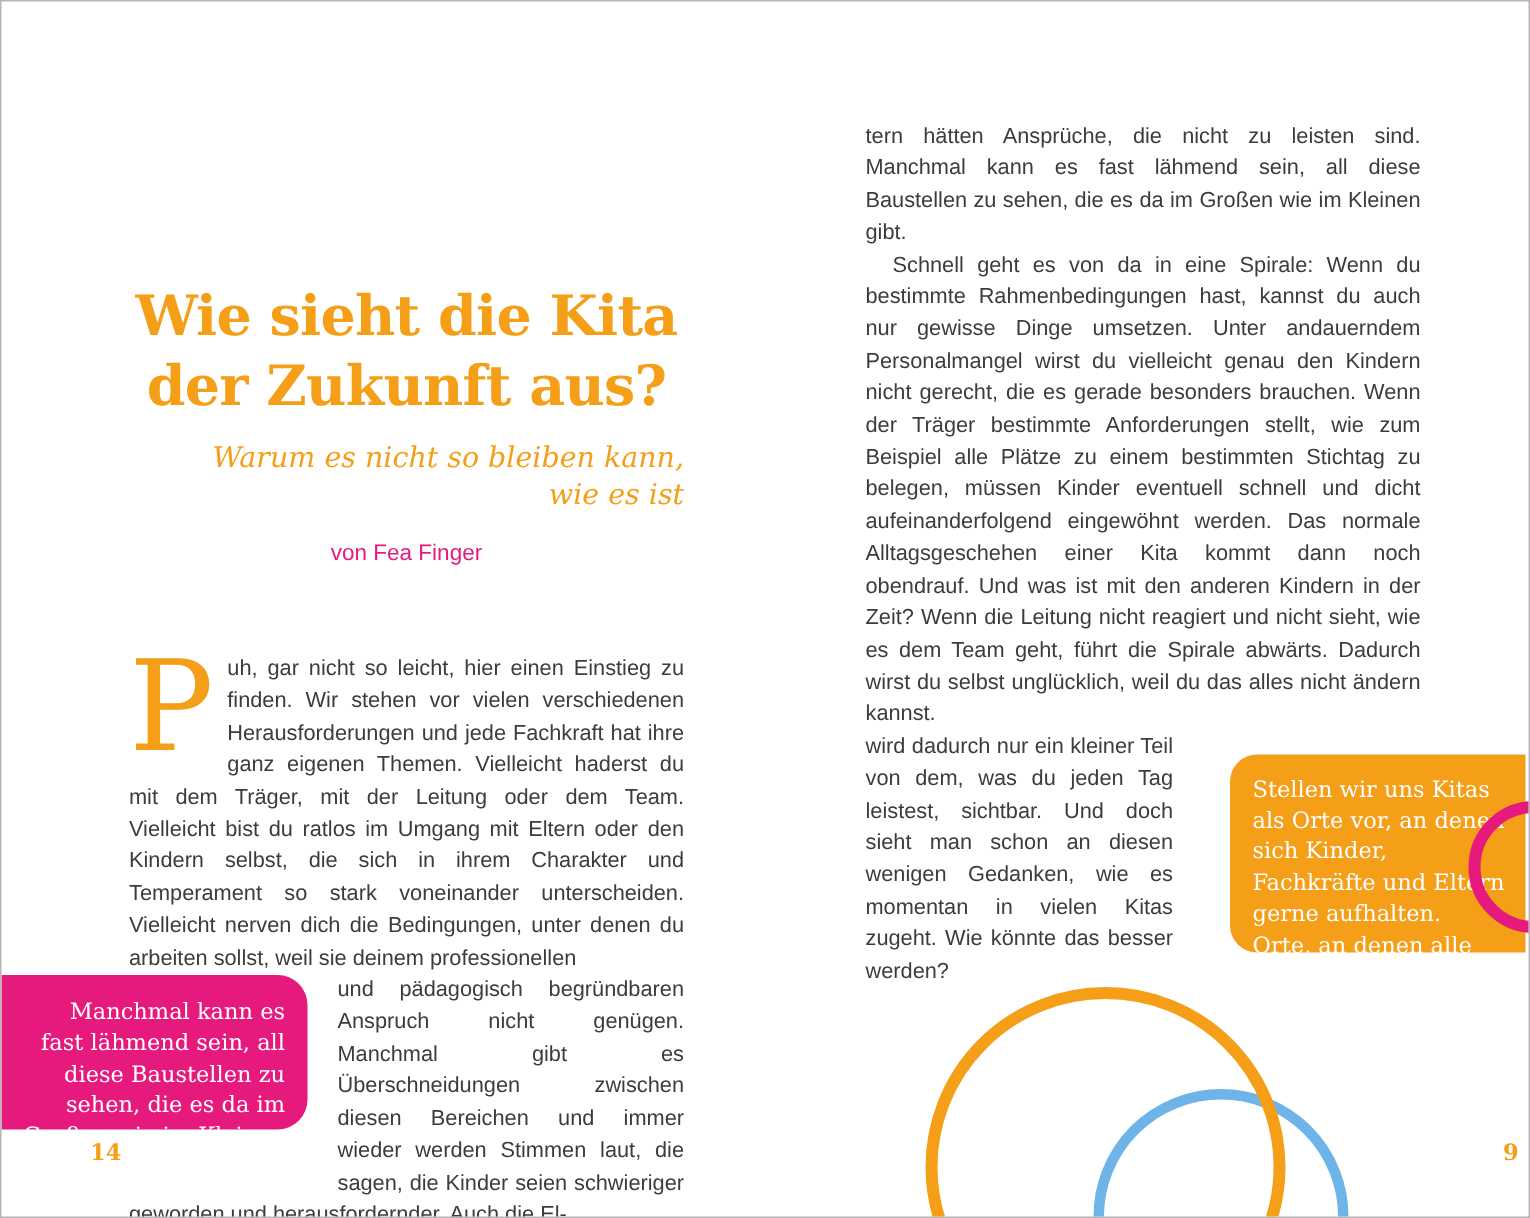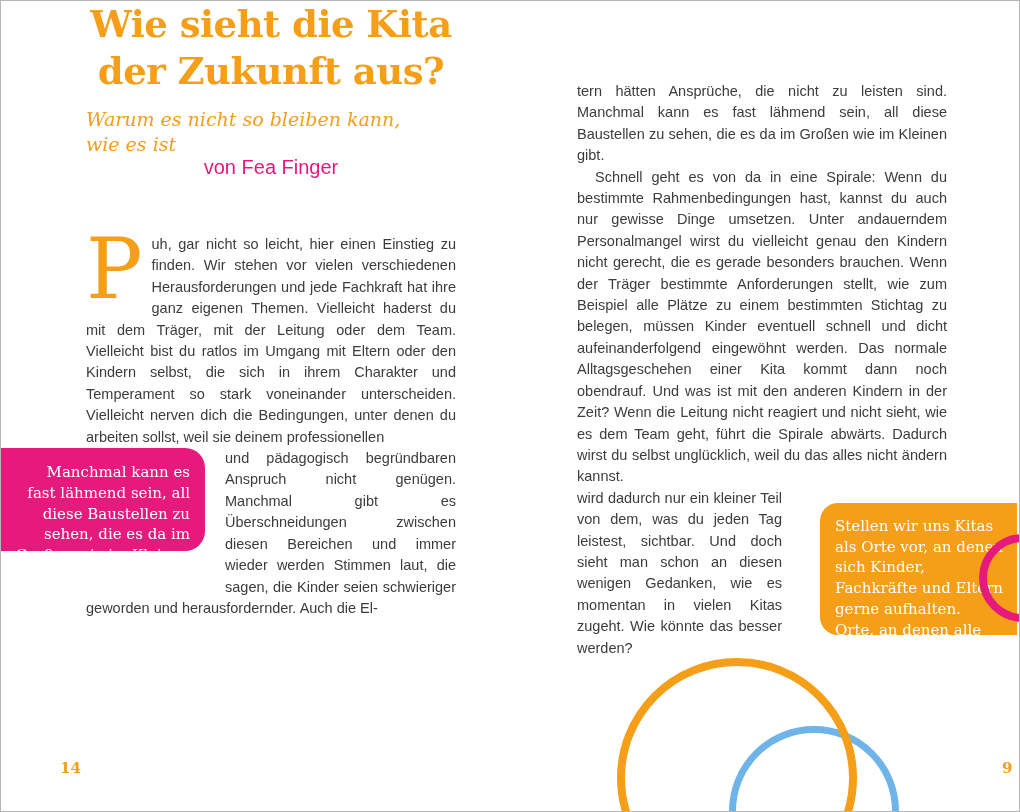--- a/index.html
+++ b/index.html
@@ -11,32 +11,32 @@
   html,body{margin:0;padding:0;background:#fff;}
   .spread{
     position:relative;width:1020px;height:812px;
     background:#fff;border:1px solid #b5b5b5;box-sizing:border-box;
     overflow:hidden;
     font-family:"Liberation Sans",sans-serif;color:var(--ink);
   }
   
   .left-col{position:absolute;left:85px;top:0;width:370px;}
   .title{
-    text-align:center;
+    margin-top:186px;text-align:center;
     font-family:"DejaVu Serif","Liberation Serif",serif;font-weight:bold;
     font-size:37px;line-height:47px;color:var(--orange);letter-spacing:-0.5px;
   }
   .subtitle{
-    margin-top:12px;text-align:left;
+    margin-top:12px;text-align:right;
     font-family:"DejaVu Serif","Liberation Serif",serif;font-style:italic;
     font-size:19px;line-height:25px;color:var(--orange);
   }
   .byline{
-    text-align:center;
-    font-size:20px;line-height:20px;color:var(--pink);
+    margin-top:16px;text-align:center;
+    font-size:15px;line-height:20px;color:var(--pink);
   }
   .bodytext{
     margin-top:57px;font-size:14.5px;line-height:21.4px;
     text-align:justify;color:var(--ink);
   }
   .dropcap{
     float:left;
     font-family:"DejaVu Serif","Liberation Serif",serif;
     font-size:84px;line-height:0.76;color:var(--orange);
     margin:4px 9px 0 0;

